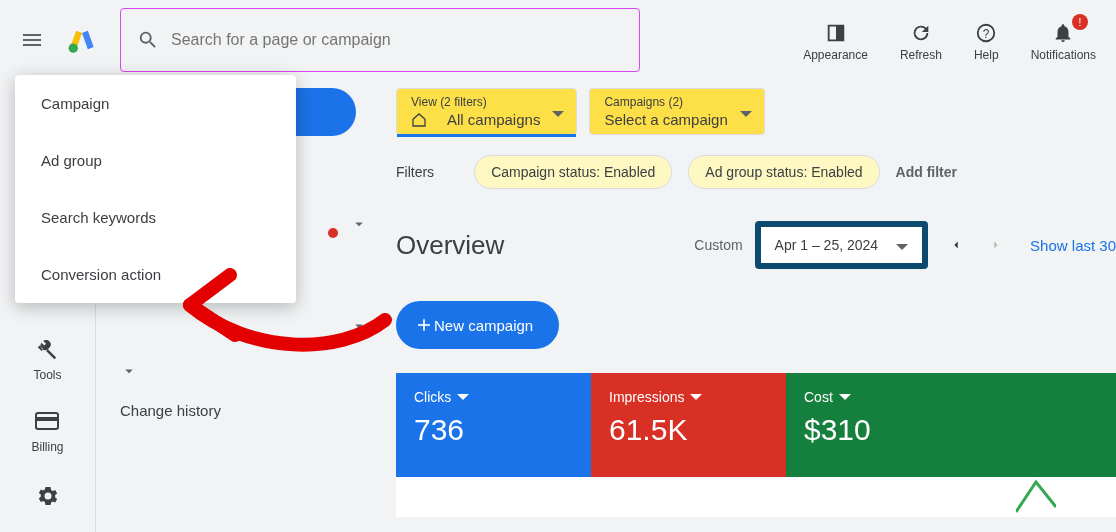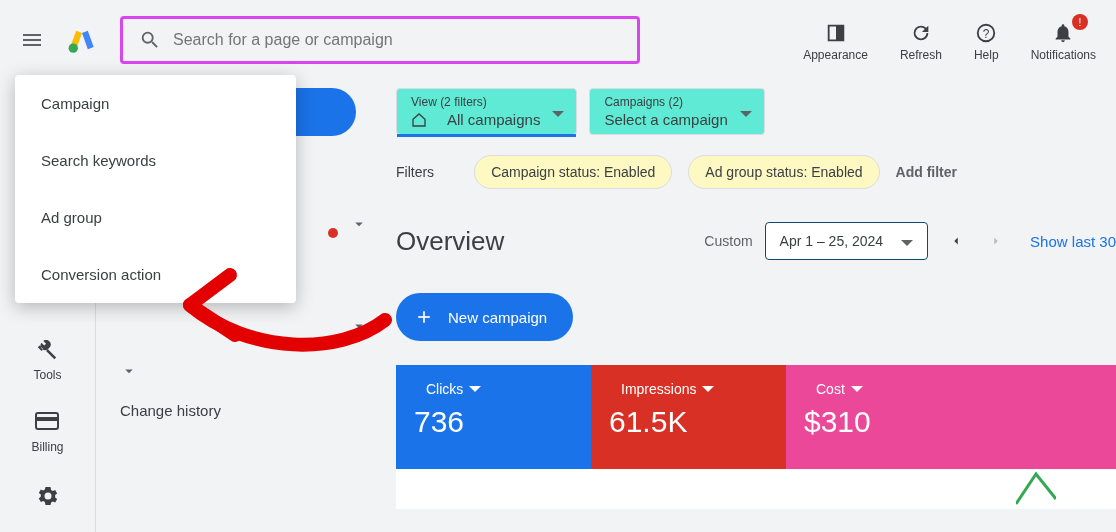--- a/index.html
+++ b/index.html
@@ -1,21 +1,21 @@
 <!DOCTYPE html>
 <html><head>
 <meta charset="utf-8">
 <style>
   * { box-sizing: border-box; margin: 0; padding: 0; font-family: Arial, "Google Sans", Roboto, sans-serif; }
   body { background: #f1f3f4; width: 1116px; height: 532px; overflow: hidden; position: relative; color: #3c4043; }
   
   .header { height: 80px; display: flex; align-items: center; padding: 0 20px; }
   .hamburger { width: 24px; height: 24px; margin-right: 24px; cursor: pointer; color:#5f6368;}
   .logo { margin-right: 24px; }
-  .searchbar { flex: 0 0 520px; height: 48px; border: 3px solid #d946ef; border-radius: 4px; background:#f1f3f4; display: flex; align-items: center; padding: 0 16px; color:#5f6368;}
+  .searchbar { flex: 0 0 520px; height: 64px; border: 1px solid #d946ef; border-radius: 4px; background:#f1f3f4; display: flex; align-items: center; padding: 0 16px; color:#5f6368;}
   .searchbar input { border: none; outline: none; background: transparent; font-size: 16px; flex:1; color:#5f6368;}
   .right-actions { margin-left: auto; display: flex; gap: 32px; }
   .hdr-action { display: flex; flex-direction: column; align-items: center; font-size: 12px; color:#3c4043; cursor:pointer; position:relative;}
   .hdr-action .ico { height: 30px; display:flex; align-items:center; justify-content:center; }
   .notif-badge { position:absolute; top:-4px; right:8px; width:16px; height:16px; background:#d93025; border-radius:50%; color:#fff; font-size:10px; display:flex; align-items:center; justify-content:center;}
   
   .leftrail { position:absolute; left:0; top:80px; width:96px; bottom:0; border-right:1px solid #dadce0; display:flex; flex-direction:column; align-items:center; padding-top:260px; gap:30px;}
   .rail-item { display:flex; flex-direction:column; align-items:center; font-size:12px; color:#3c4043; cursor:pointer; }
   .rail-item .ico { height:28px; }
   
@@ -25,44 +25,44 @@
   .sidebar-row { height:52px; display:flex; align-items:center; justify-content:flex-end; padding-right:28px; color:#3c4043; font-size:15px;}
   .sidebar-row .chev { color:#5f6368; }
   .sidebar-text { padding:10px 28px 10px 24px; font-size:15px; color:#3c4043; line-height:1.4; display:flex; justify-content:space-between; align-items:center;}
   
   .popup { position:absolute; left:15px; top:75px; width:281px; background:#fff; border-radius:4px; box-shadow:0 4px 18px rgba(0,0,0,0.25); z-index:20;}
   .popup-item { padding:20px 26px; font-size:15px; color:#3c4043; cursor:pointer; }
   
   .main { position:absolute; left:396px; right:0; top:80px; bottom:0; }
   
   .selectors { display:flex; gap:12px; padding:8px 0 12px 0; align-items:flex-start;}
-  .selector-box { border:1px solid #dadce0; border-radius:4px; background:#5eead4; padding:6px 36px 6px 14px; position:relative; min-width:176px;}
+  .selector-box { border:1px solid #dadce0; border-radius:4px; background:#fde047; padding:6px 36px 6px 14px; position:relative; min-width:176px;}
   .selector-box .small { font-size:12px; color:#3c4043; margin-bottom:2px;}
   .selector-box .big { font-size:15px; color:#3c4043; display:flex; align-items:center; gap:20px;}
   .selector-box .tri { position:absolute; right:12px; top:50%; transform:translateY(-50%); }
   .selector-active::after{content:""; position:absolute; bottom:-3px; left:0; right:0; height:3px; background:#1a73e8;}
   
   .filters-row { display:flex; align-items:center; gap:16px; padding:8px 0;}
   .filters-label { font-size:14px; color:#3c4043; margin-right:24px;}
   .chip { border:1px solid #dadce0; border-radius:18px; padding:8px 16px; font-size:14px; color:#3c4043; background:#fef9c3;}
   .add-filter { font-size:14px; color:#5f6368; cursor:pointer;font-weight:bold;}
   
   .overview-row { display:flex; align-items:center; padding:24px 0 14px 0;}
   .overview-title { font-size:26px; color:#3c4043; font-weight:400; margin-right:auto;}
   .custom-label { font-size:14px; color:#5f6368; margin-right:12px;}
-  .date-picker { border:1px solid #0c4a6e; border-radius:4px; background:#fff; padding:10px 14px; font-size:14px; display:flex; align-items:center; gap:18px; margin-right:8px;}
+  .date-picker { border:6px solid #0c4a6e; border-radius:4px; background:#fff; padding:10px 14px; font-size:14px; display:flex; align-items:center; gap:18px; margin-right:8px;}
   .nav-arrow { width:40px; height:40px; display:flex; align-items:center; justify-content:center; cursor:pointer;}
   .show-last { color:#1a73e8; font-size:15px; margin-left:14px;}
   
-  .new-btn { background:#1a73e8; color:#fff; border:none; border-radius:24px; height:48px; padding:0 26px 0 18px; font-size:15px; display:flex; align-items:center; gap:14px; margin:18px 0 24px 0; cursor:pointer;}
+  .new-btn { background:#1a73e8; color:#fff; border:none; border-radius:24px; height:48px; padding:0 26px 0 18px; font-size:15px; display:flex; align-items:center; gap:0; margin:18px 0 24px 0; cursor:pointer;}
   
   .cards { display:flex; height:104px; }
   .card { flex:0 0 195px; padding:16px 18px; color:#fff; }
-  .card.blue{background:#1a73e8;} .card.red{background:#d93025;} .card.yellow{background:#f9ab00;} .card.green{background:#ec4899;}
-  .card .lbl { font-size:14px; display:flex; align-items:center; gap:6px; margin-bottom:8px;margin-left:12px;}
+  .card.blue{background:#1a73e8;} .card.red{background:#d93025;} .card.yellow{background:#f9ab00;} .card.green{background:#15803d;}
+  .card .lbl { font-size:14px; display:flex; align-items:center; gap:6px; margin-bottom:8px;}
   .card .val { font-size:30px; font-weight:400;}
   .white-strip { height:40px; background:#fff; display:flex; justify-content:flex-end; align-items:flex-end; padding-right:60px;}
   
   .annot { position:absolute; left:160px; top:205px; z-index:30; pointer-events:none;}
   .tri-down { width:0; height:0; border-left:6px solid transparent; border-right:6px solid transparent; border-top:6px solid currentColor; display:inline-block;}
   svg { display:block; }
 </style>
 </head>
 <body>
 
@@ -180,22 +180,22 @@
         </svg>
       </span>
   </div>
   <div class="sidebar-text">
     <span>Change history</span>
   </div>
 </div>
 
 <div class="popup">
   <div class="popup-item">Campaign</div>
+  <div class="popup-item">Ad group</div>
   <div class="popup-item">Search keywords</div>
-  <div class="popup-item">Ad group</div>
   <div class="popup-item">Conversion action</div>
 </div>
 
 <div class="main">
   <div class="selectors">
     <div class="selector-box selector-active">
       <div class="small">View (2 filters)</div>
       <div class="big">
           <svg width="16" height="16" viewBox="0 0 24 24">
             <path fill="none" stroke="#3c4043" stroke-width="2" d="M3 11l9-8 9 8v10H3z"></path>

